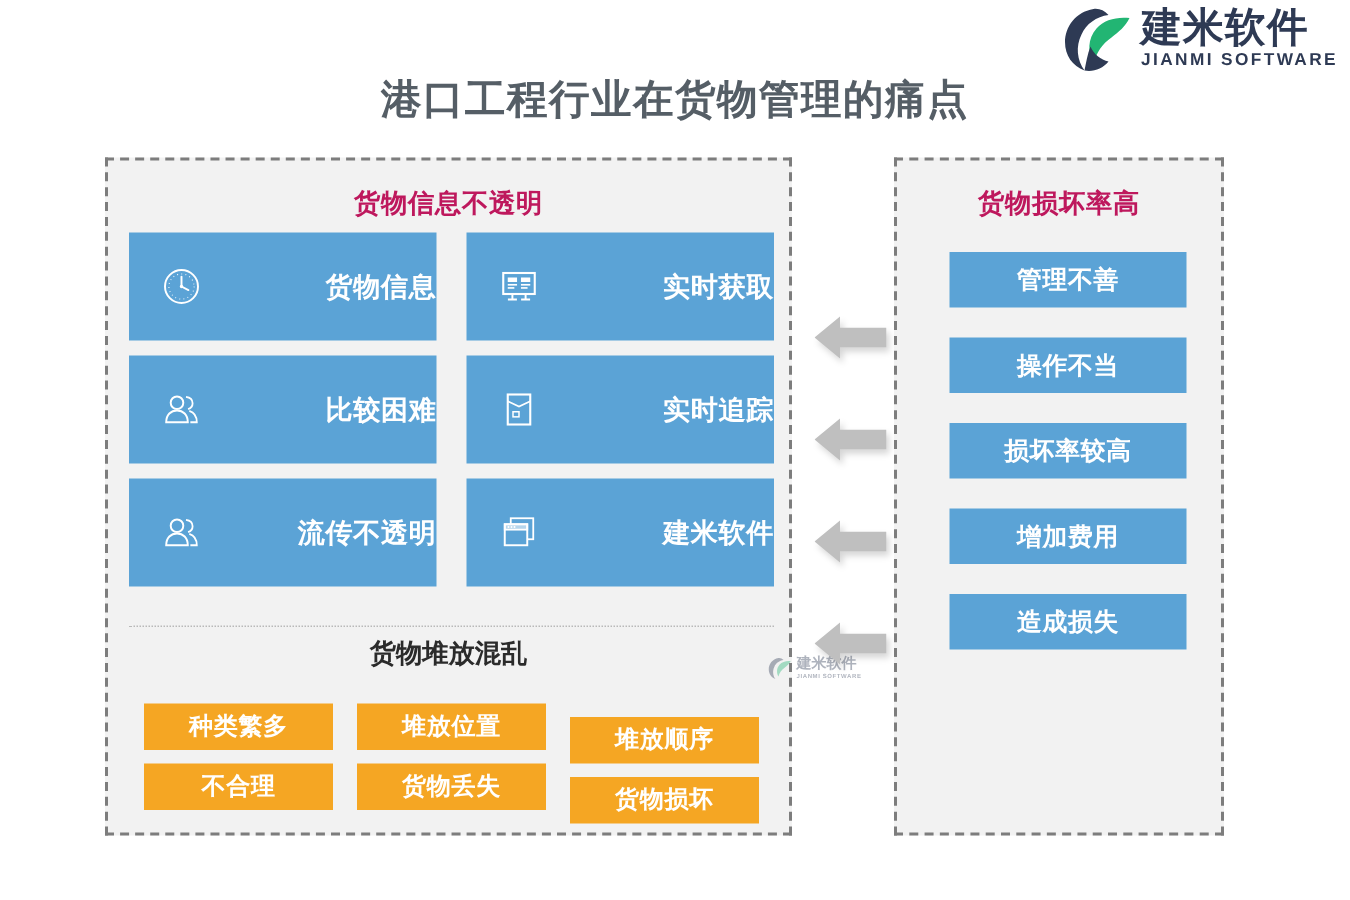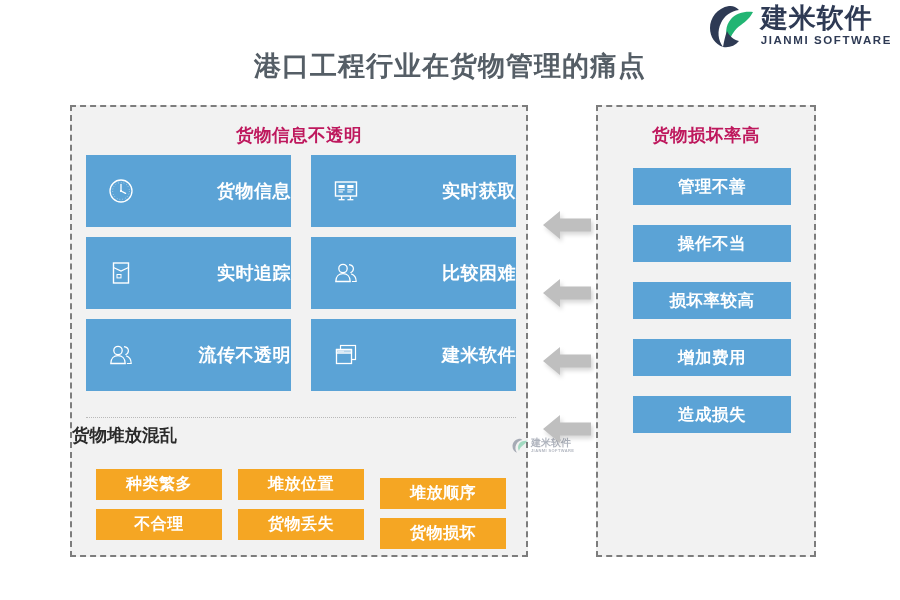--- a/index.html
+++ b/index.html
@@ -132,21 +132,21 @@
     top: 310px;
     width: 430px;
     height: 0;
     border-top: 1px dotted #b9b9b9;
   }
   #stack-heading {
     position: absolute;
     left: 0;
     top: 316px;
     width: 100%;
-    text-align: left;
+    text-align: center;
     font-size: 17.5px;
     font-weight: bold;
     color: #2b2b2b;
     font-family: Liberation Serif, serif;
   }
   #tag-grid {
     position: absolute;
     left: 24px;
     top: 362px;
     width: 412px;
@@ -272,35 +272,35 @@
         <line x1="8.6" y1="18" x2="8.6" y2="21.5" stroke="#ffffff" stroke-width="1.3"></line>
         <line x1="17.4" y1="18" x2="17.4" y2="21.5" stroke="#ffffff" stroke-width="1.3"></line>
         <line x1="5.6" y1="21.7" x2="11.6" y2="21.7" stroke="#ffffff" stroke-width="1.3"></line>
         <line x1="14.4" y1="21.7" x2="20.4" y2="21.7" stroke="#ffffff" stroke-width="1.3"></line>
       </svg>
       <span class="card-label">实时获取</span>
     </div>
 
     <div class="blue-card">
       <svg class="card-icon" viewBox="0 0 26 26">
-        <rect x="5.5" y="3" width="15" height="20" fill="none" stroke="#ffffff" stroke-width="1.4"></rect>
-        <path d="M5.5 7.5 L13 11 L20.5 7.5" fill="none" stroke="#ffffff" stroke-width="1.2"></path>
-        <rect x="9" y="14.5" width="4" height="3.4" fill="none" stroke="#ffffff" stroke-width="1"></rect>
-      </svg>
-      <span class="card-label">实时追踪</span>
-    </div>
-
-    <div class="blue-card">
-      <svg class="card-icon" viewBox="0 0 26 26">
         <circle cx="10" cy="8.5" r="4.2" fill="none" stroke="#ffffff" stroke-width="1.3"></circle>
         <path d="M2.8 21.5 C2.8 16.4 6 13.6 10 13.6 C14 13.6 17.2 16.4 17.2 21.5 Z" fill="none" stroke="#ffffff" stroke-width="1.3"></path>
         <path d="M16 4.6 C18.6 5 20.4 6.6 20.4 8.8 C20.4 10.6 19.2 12.1 17.4 12.8" fill="none" stroke="#ffffff" stroke-width="1.2"></path>
         <path d="M18.2 13.9 C21 14.8 23.2 17.2 23.2 21.5 L18.9 21.5" fill="none" stroke="#ffffff" stroke-width="1.2"></path>
       </svg>
       <span class="card-label">比较困难</span>
+    </div>
+
+    <div class="blue-card">
+      <svg class="card-icon" viewBox="0 0 26 26">
+        <rect x="5.5" y="3" width="15" height="20" fill="none" stroke="#ffffff" stroke-width="1.4"></rect>
+        <path d="M5.5 7.5 L13 11 L20.5 7.5" fill="none" stroke="#ffffff" stroke-width="1.2"></path>
+        <rect x="9" y="14.5" width="4" height="3.4" fill="none" stroke="#ffffff" stroke-width="1"></rect>
+      </svg>
+      <span class="card-label">实时追踪</span>
     </div>
 
     <div class="blue-card">
       <svg class="card-icon" viewBox="0 0 26 26">
         <circle cx="10" cy="8.5" r="4.2" fill="none" stroke="#ffffff" stroke-width="1.3"></circle>
         <path d="M2.8 21.5 C2.8 16.4 6 13.6 10 13.6 C14 13.6 17.2 16.4 17.2 21.5 Z" fill="none" stroke="#ffffff" stroke-width="1.3"></path>
         <path d="M16 4.6 C18.6 5 20.4 6.6 20.4 8.8 C20.4 10.6 19.2 12.1 17.4 12.8" fill="none" stroke="#ffffff" stroke-width="1.2"></path>
         <path d="M18.2 13.9 C21 14.8 23.2 17.2 23.2 21.5 L18.9 21.5" fill="none" stroke="#ffffff" stroke-width="1.2"></path>
       </svg>
       <span class="card-label">流传不透明</span>

